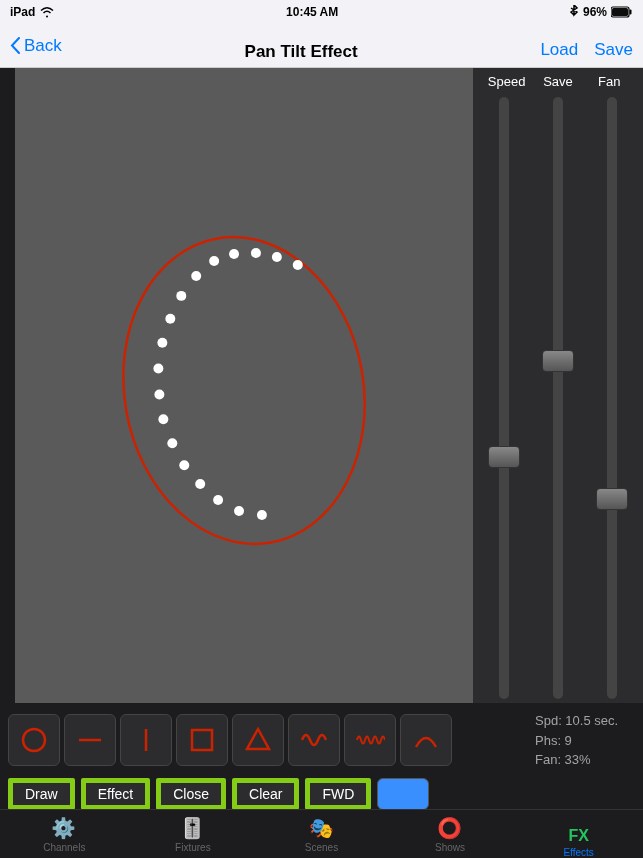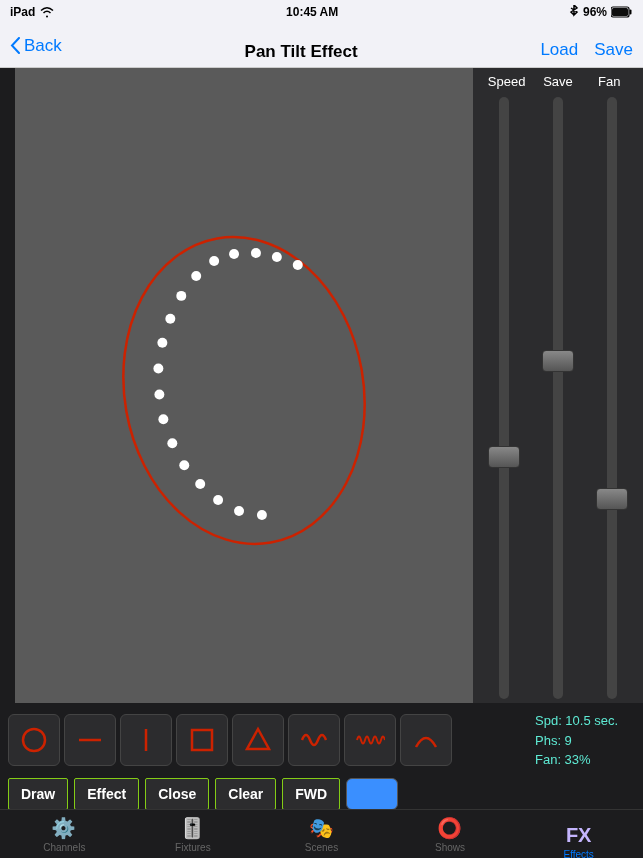--- a/index.html
+++ b/index.html
@@ -178,48 +178,47 @@
       display: flex;
       align-items: center;
       justify-content: center;
       cursor: pointer;
       flex-shrink: 0;
     }
 
     
     #status-text {
       margin-left: auto;
-      color: #5eead4;
+      color: #a3a3a3;
       font-size: 13px;
       line-height: 1.5;
       text-align: left;
       min-width: 100px;
     }
 
     
     #label-buttons {
       display: flex;
       align-items: center;
       padding: 4px 8px;
       gap: 6px;
     }
 
     .label-btn {
       height: 32px;
       background: #2c2c2e;
-      border: 1px solid #84cc16;
+      border: 5px solid #84cc16;
       border-radius: 2px;
       color: #fff;
       font-size: 14px;
       padding: 0 12px;
       cursor: pointer;
       display: flex;
       align-items: center;
       justify-content: center;
-      font-weight: bold;
     }
 
     .color-swatch {
       width: 52px;
       height: 32px;
       background: #3a8fff;
       border: 1px solid #555;
       border-radius: 6px;
       cursor: pointer;
     }
@@ -452,16 +451,16 @@
   </div>
   <div class="tab-item">
     <span class="tab-icon">🎭</span>
     <span class="tab-label">Scenes</span>
   </div>
   <div class="tab-item">
     <span class="tab-icon">⭕</span>
     <span class="tab-label">Shows</span>
   </div>
   <div class="tab-item active">
-    <span class="tab-icon" style="font-size:20px;font-weight:700;color:#c4b5fd;margin-top:16px;">FX</span>
+    <span class="tab-icon" style="font-size:16px;font-weight:700;color:#22c55e;margin-top:16px;">FX</span>
     <span class="tab-label" style="color:#007aff;">Effects</span>
   </div>
 </div>
 
 </body></html>

